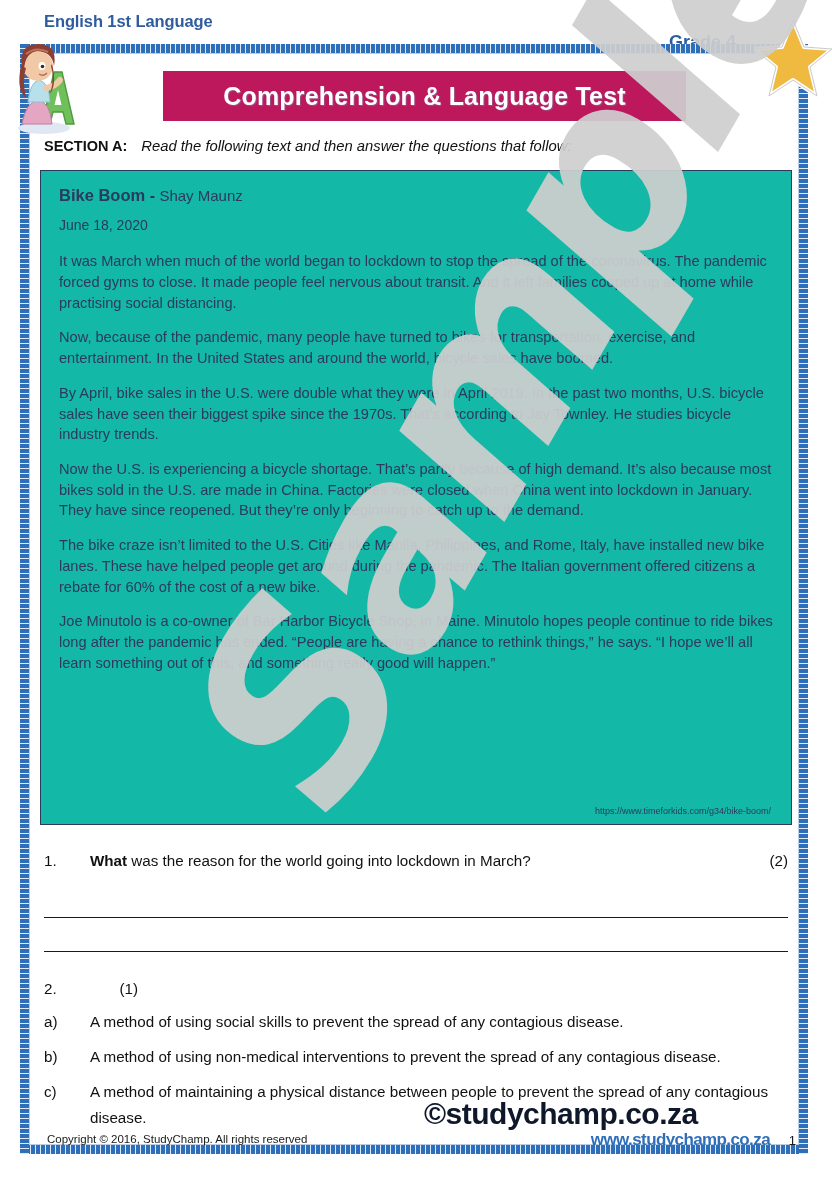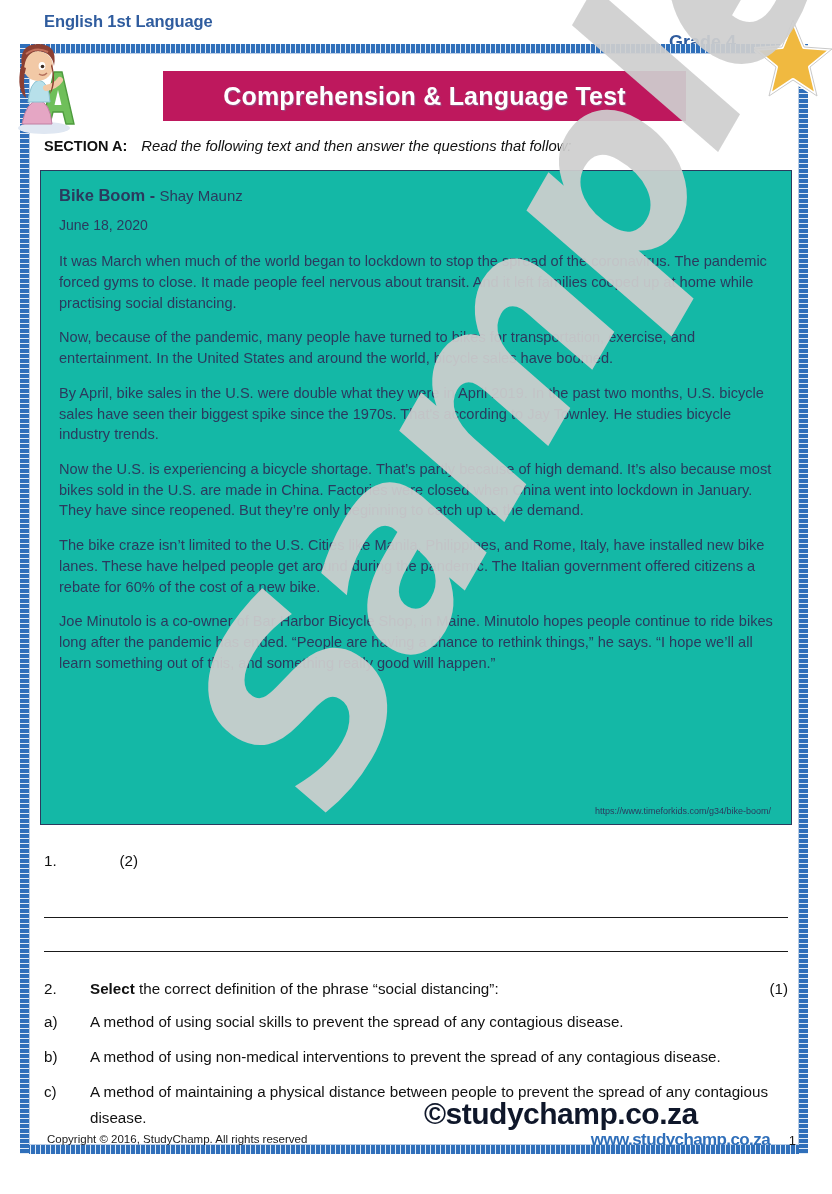--- a/index.html
+++ b/index.html
@@ -393,33 +393,33 @@
     <p>Joe Minutolo is a co-owner of Bar Harbor Bicycle Shop, in Maine. Minutolo hopes people continue to ride bikes long after the pandemic has ended. “People are having a chance to rethink things,” he says. “I hope we’ll all learn something out of this, and something really good will happen.”</p>
   </div>
 
   <div class="source-url">https://www.timeforkids.com/g34/bike-boom/</div>
 </div>
 
 <div class="questions">
 
   <div class="q-row">
     <span class="q-num">1.</span>
+    <span class="q-text"><b>What</b><span> was the reason for the world going into lockdown in March?</span></span>
     <span class="q-marks">(2)</span>
   </div>
 
   <div class="answer-lines">
     <div class="answer-line"></div>
     <div class="answer-line"></div>
   </div>
 
   <div class="q-gap"></div>
 
   <div class="q-row">
     <span class="q-num">2.</span>
-    <span class="q-text"><b>Select</b><span> the correct definition of the phrase “social distancing”:</span></span>
     <span class="q-marks">(1)</span>
   </div>
 
   <div class="opt-row">
     <span class="opt-letter">a)</span>
     <span class="opt-text">A method of using social skills to prevent the spread of any contagious disease.</span>
   </div>
 
   <div class="opt-row">
     <span class="opt-letter">b)</span>

